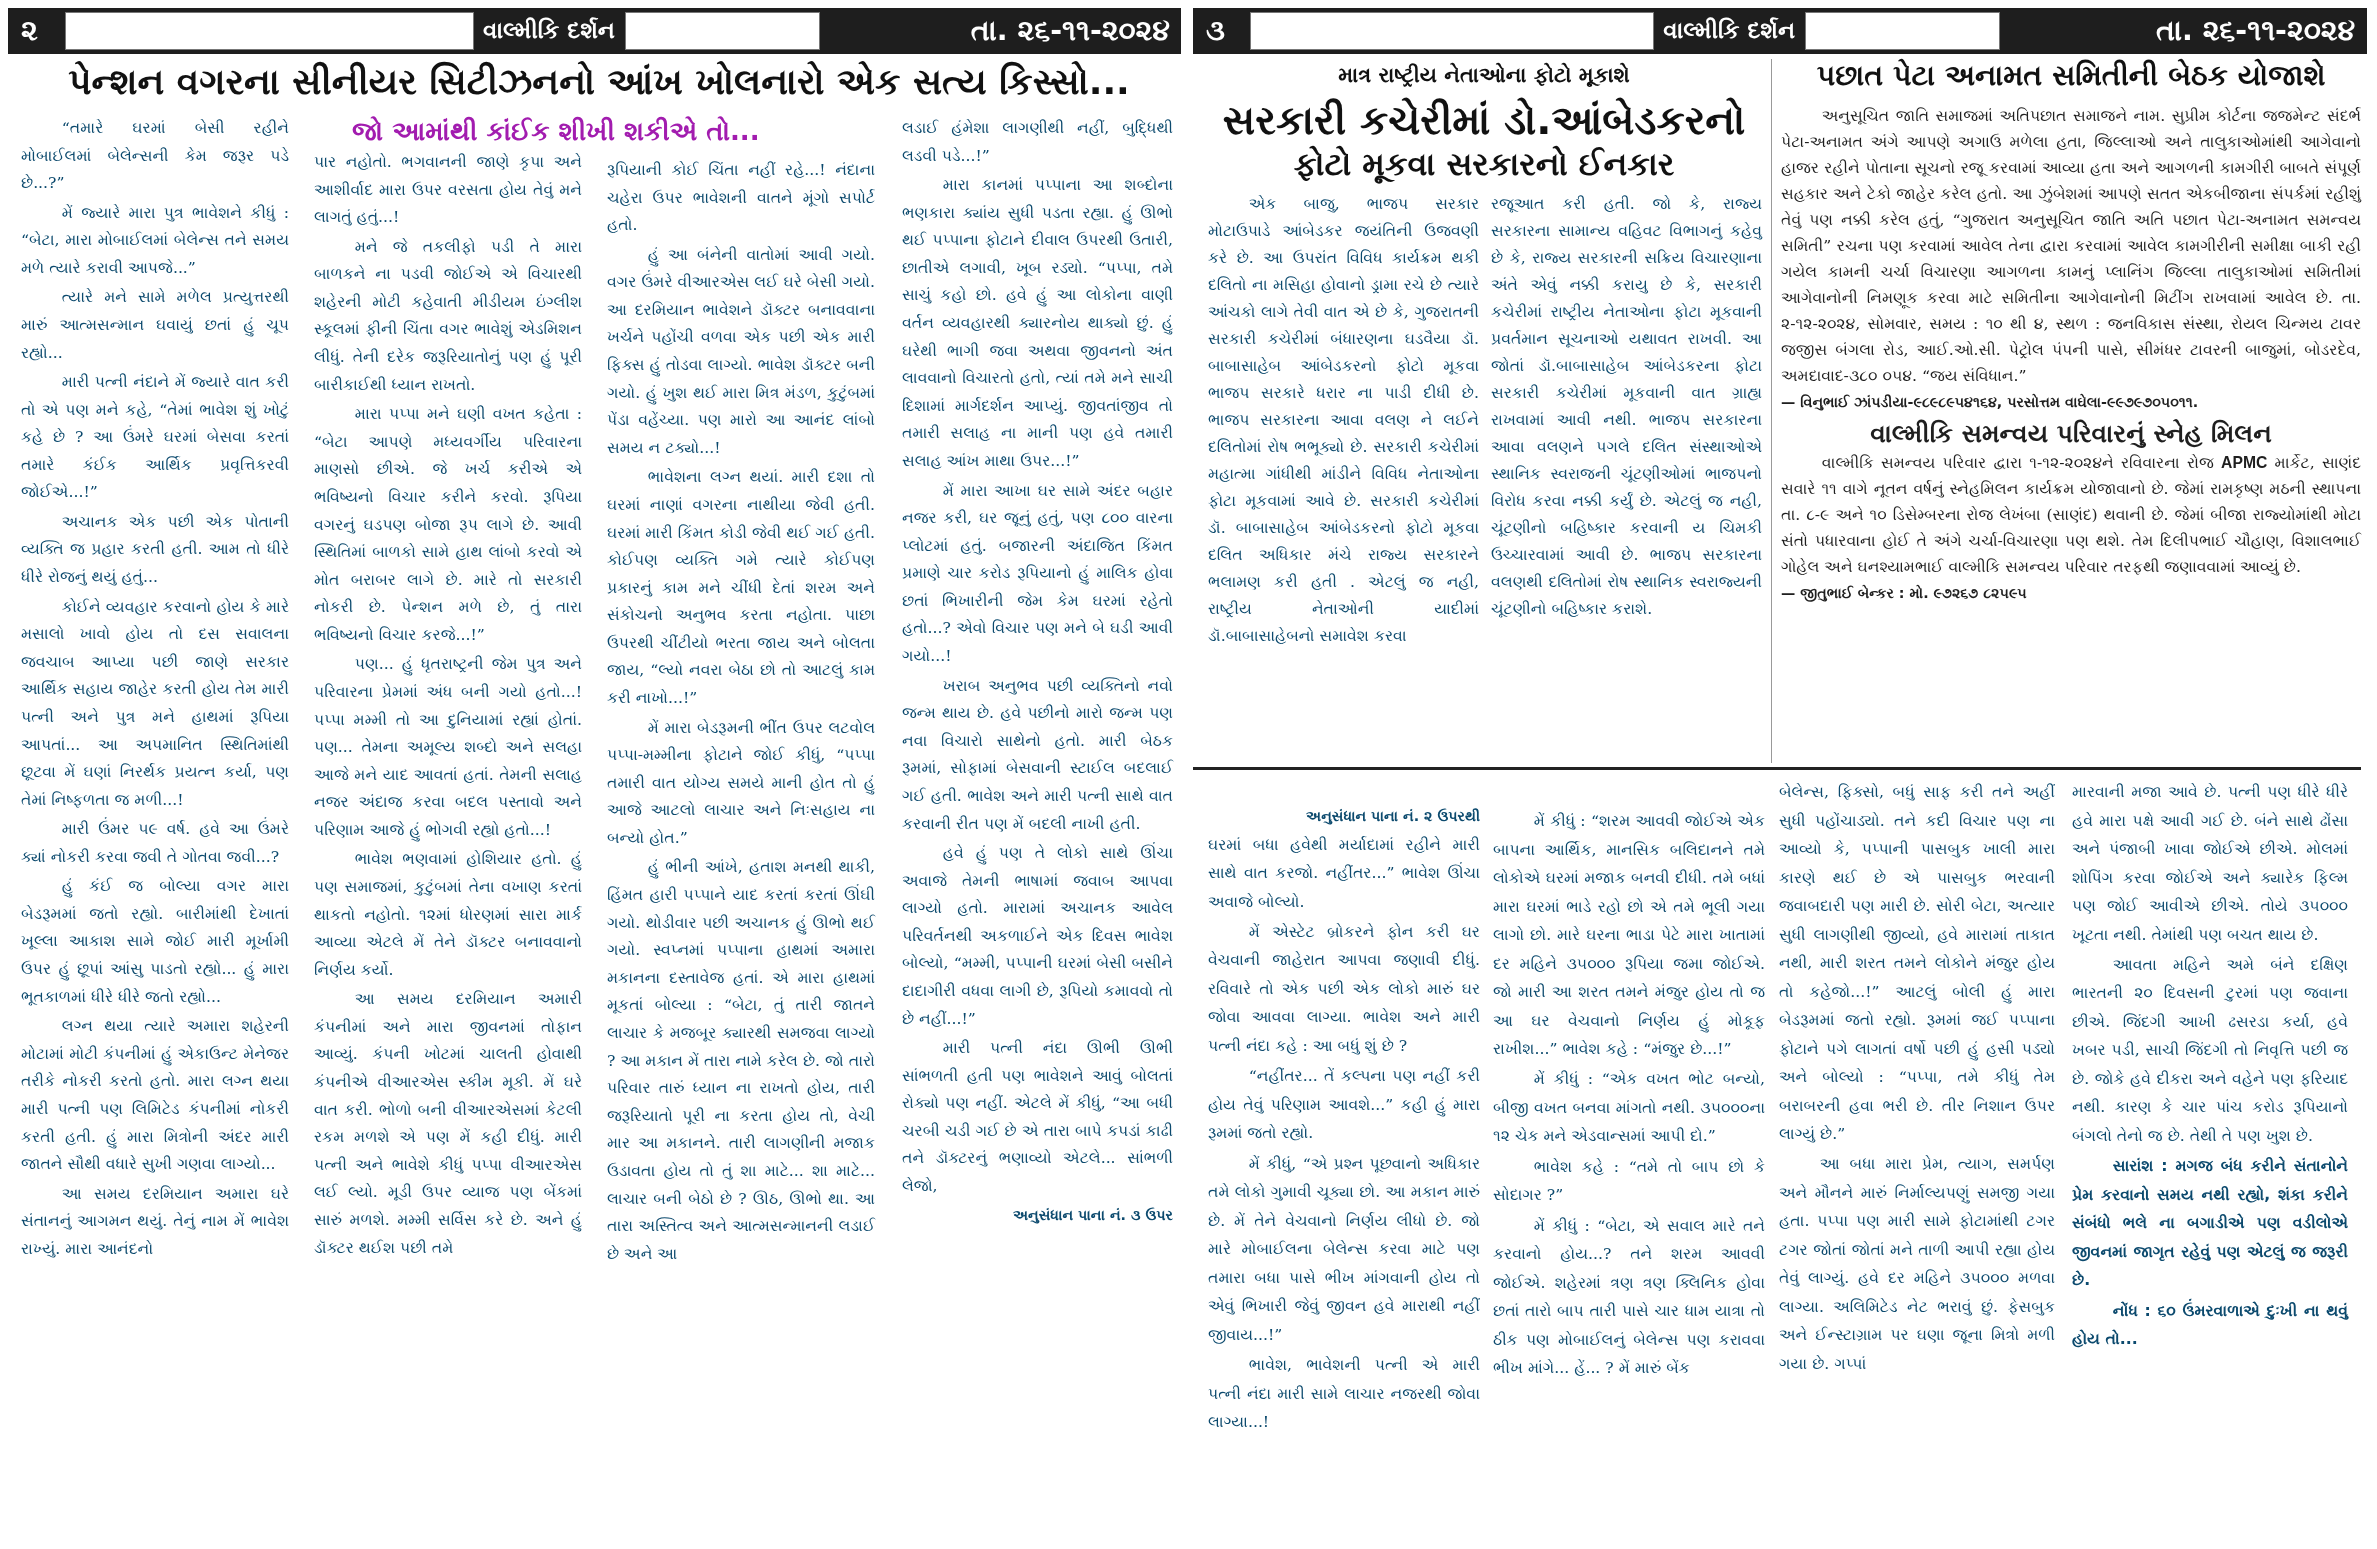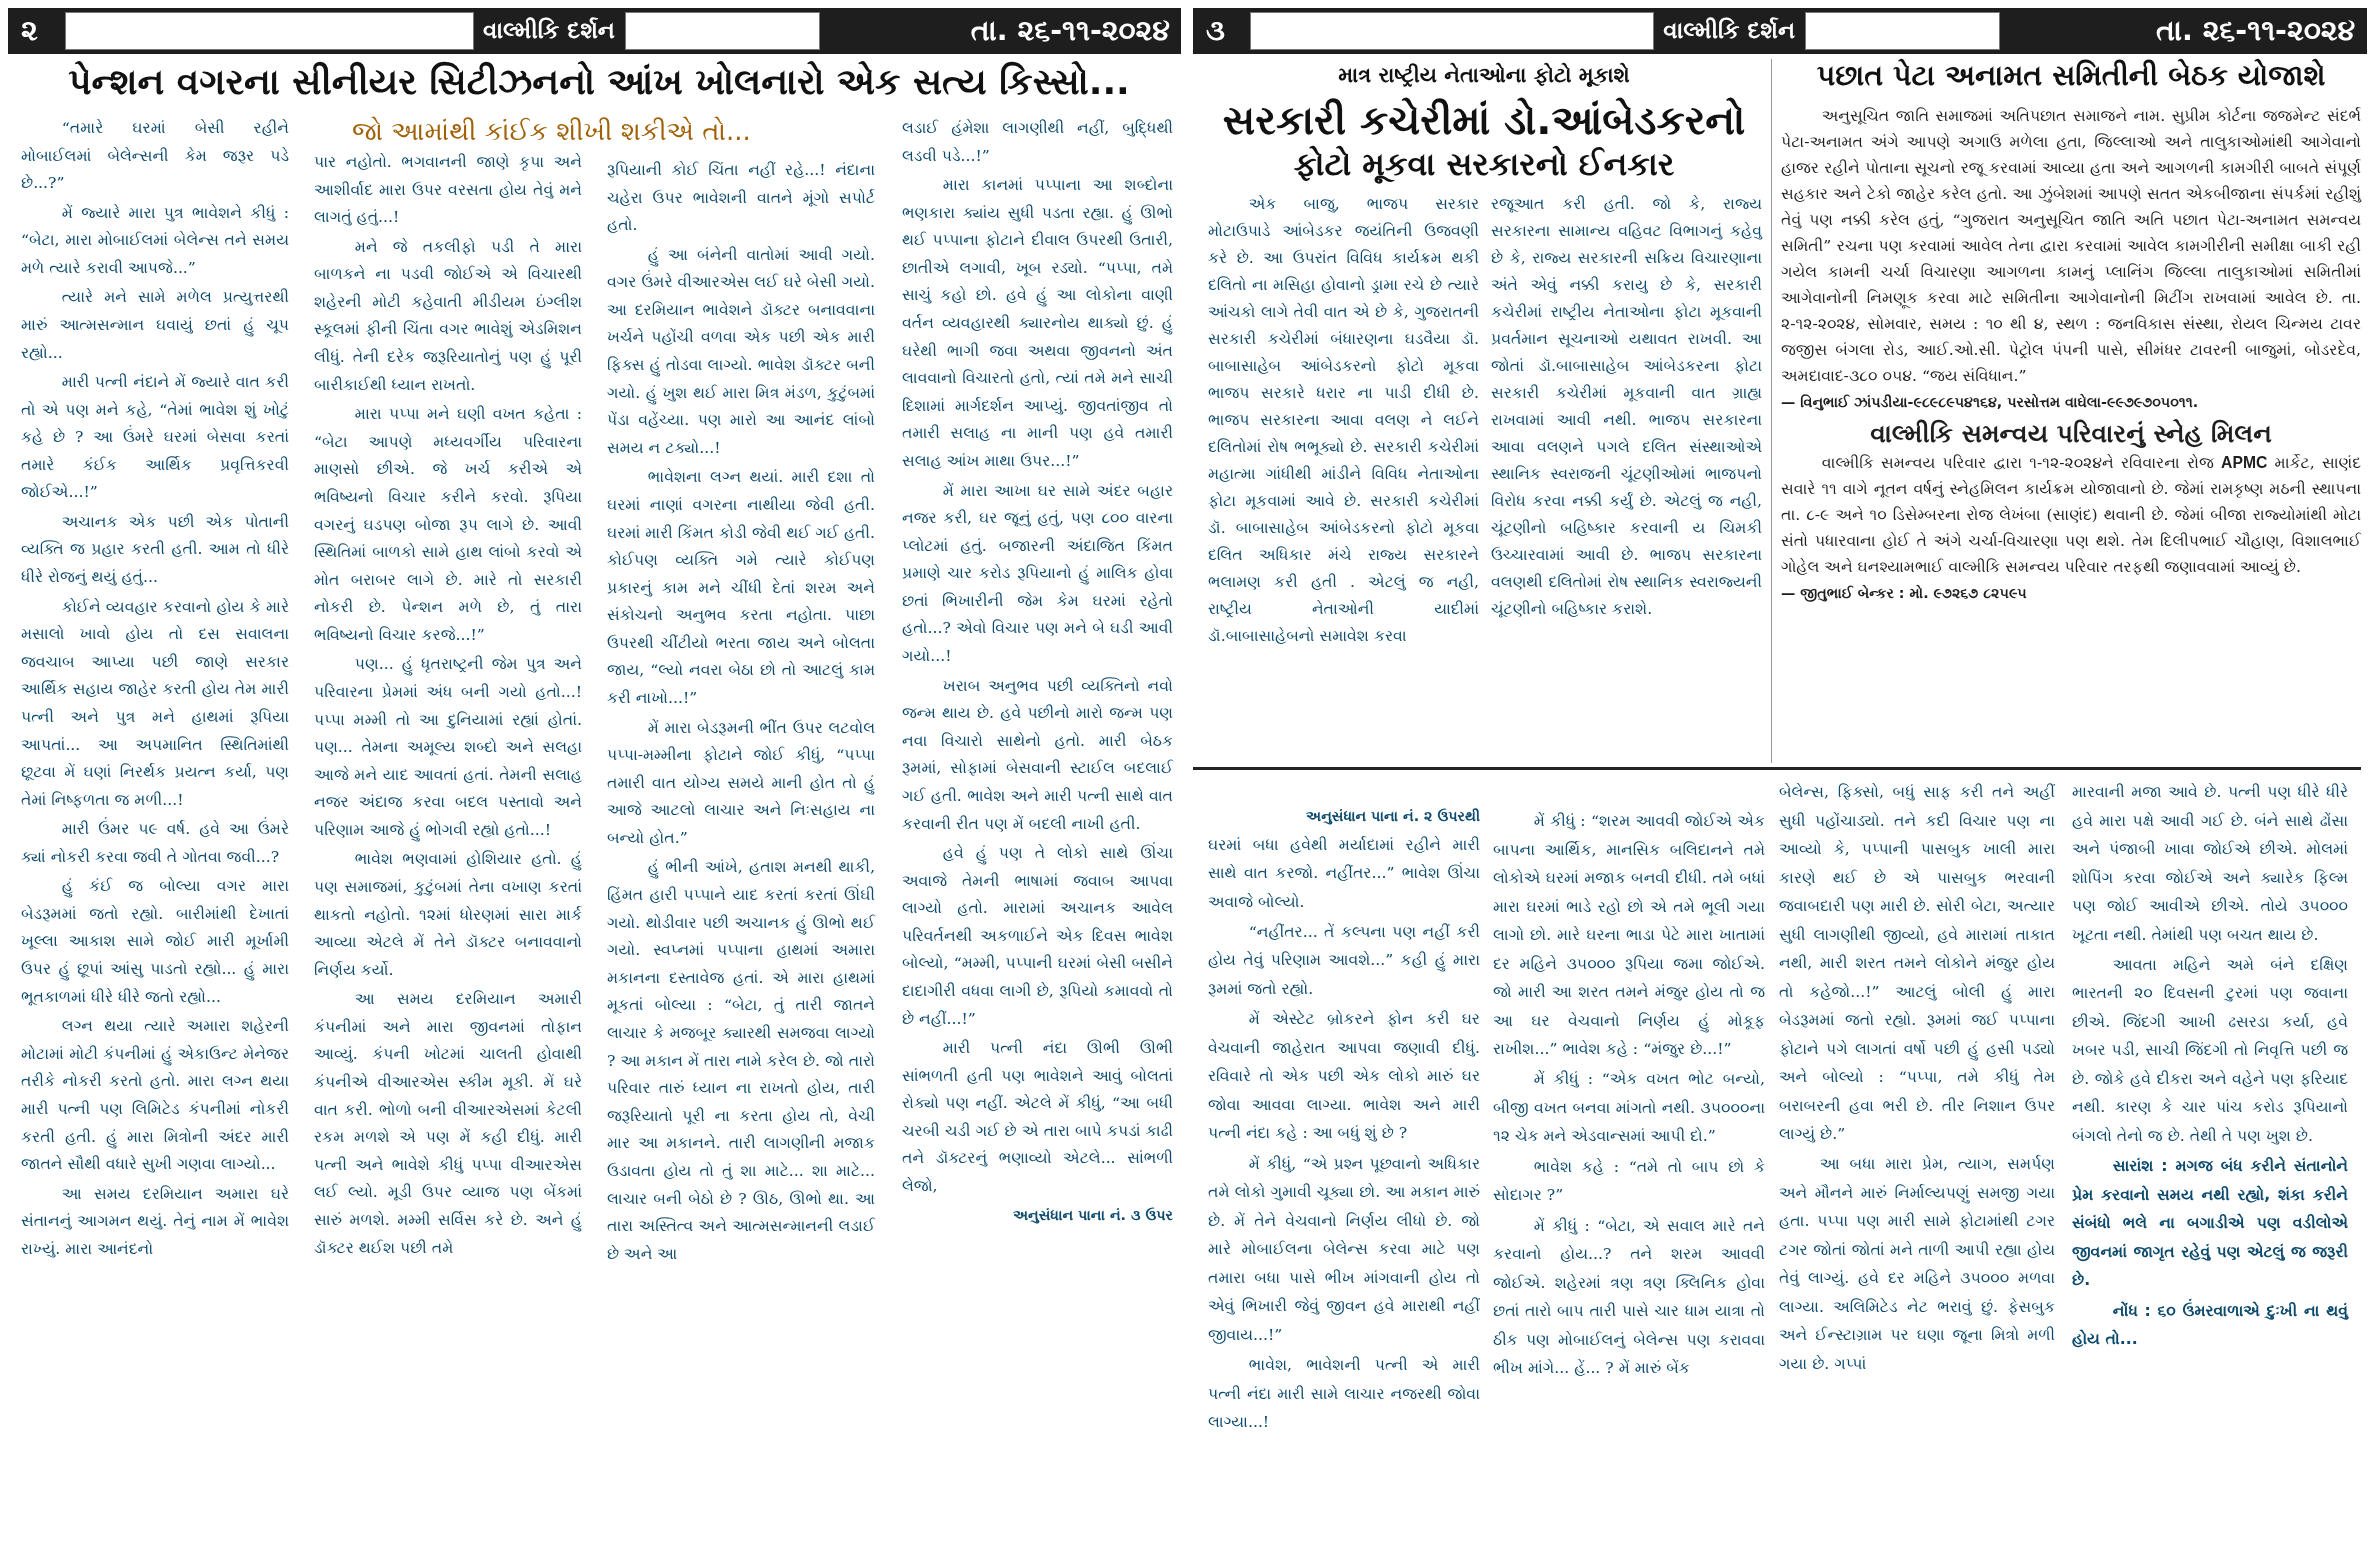--- a/index.html
+++ b/index.html
@@ -30,21 +30,21 @@
     white-space: nowrap; text-align: center; color: #111;
   }
 
   .col {
     position: absolute; font-family: "DejaVu Serif", serif; font-size: 15.7px;
     line-height: 27.6px; text-align: justify; color: #0c4a6e;
   }
   .col p { text-indent: 2.6em; margin-bottom: 1.9px; }
   .col p.noind { text-indent: 0; }
   .sub-head {
-    position: absolute; font-weight: normal; font-size: 26px; white-space: nowrap; color: #a16207;
+    position: absolute; font-weight: bold; font-size: 26px; white-space: nowrap; color: #a21caf;
   }
   .rule { position: absolute; height: 2.9px; background: #222; }
   .vrule { position: absolute; width: 1px; background: #999; }
   .cont-label { font-weight: bold; font-family: "DejaVu Sans", sans-serif; font-size: 14.3px; text-align: right; display:block; }
   .right-credit { font-weight: bold; font-family: "DejaVu Sans", sans-serif; font-size: 14.3px; text-align: left; display:block; }
   .wide-col { position: absolute; font-family: "DejaVu Serif", serif; font-size: 15.7px; line-height: 26px; text-align: justify; color:#1f1f1f; }
   .wide-col p { text-indent: 2.6em; }
   .box-title { font-weight: bold; font-family: "DejaVu Sans", sans-serif; font-size: 25px; text-align: center; margin: 5.7px 0 3.8px; }
   .summary { font-weight: bold; font-family: "DejaVu Sans", sans-serif; }
 </style>
@@ -134,22 +134,22 @@
     <div class="box-title">વાલ્મીકિ સમન્વય પરિવારનું સ્નેહ મિલન</div>
     <p><span>વાલ્મીકિ સમન્વય પરિવાર દ્વારા ૧-૧૨-૨૦૨૪ને રવિવારના રોજ</span> <b style="font-family:'Liberation Sans',sans-serif">APMC</b> <span>માર્કેટ, સાણંદ સવારે ૧૧ વાગે નૂતન વર્ષનું સ્નેહમિલન કાર્યક્રમ યોજાવાનો છે. જેમાં રામકૃષ્ણ મઠની સ્થાપના તા. ૮-૯ અને ૧૦ ડિસેમ્બરના રોજ લેખંબા (સાણંદ) થવાની છે. જેમાં બીજા રાજ્યોમાંથી મોટા સંતો પધારવાના હોઈ તે અંગે ચર્ચા-વિચારણા પણ થશે. તેમ દિલીપભાઈ ચૌહાણ, વિશાલભાઈ ગોહેલ અને ઘનશ્યામભાઈ વાલ્મીકિ સમન્વય પરિવાર તરફથી જણાવવામાં આવ્યું છે.</span></p>
     <span class="right-credit">— જીતુભાઈ બેન્કર : મો. ૯૭૨૬૭ ૮૨૫૯૫</span>
   </div>
 
   <div class="rule" style="left:3.8px; width:1168px; top:767px;"></div>
 
   <div class="col" style="left:19px; top:802px; width:272px; line-height:28.5px;">
     <span class="cont-label">અનુસંધાન પાના નં. ૨ ઉપરથી</span>
     <p class="noind">ઘરમાં બધા હવેથી મર્યાદામાં રહીને મારી સાથે વાત કરજો. નહીંતર...” ભાવેશ ઊંચા અવાજે બોલ્યો.</p>
+    <p>મેં એસ્ટેટ બ્રોકરને ફોન કરી ઘર વેચવાની જાહેરાત આપવા જણાવી દીધું. રવિવારે તો એક પછી એક લોકો મારું ઘર જોવા આવવા લાગ્યા. ભાવેશ અને મારી પત્ની નંદા કહે : આ બધું શું છે ?</p>
     <p>“નહીંતર... તેં કલ્પના પણ નહીં કરી હોય તેવું પરિણામ આવશે...” કહી હું મારા રૂમમાં જતો રહ્યો.</p>
-    <p>મેં એસ્ટેટ બ્રોકરને ફોન કરી ઘર વેચવાની જાહેરાત આપવા જણાવી દીધું. રવિવારે તો એક પછી એક લોકો મારું ઘર જોવા આવવા લાગ્યા. ભાવેશ અને મારી પત્ની નંદા કહે : આ બધું શું છે ?</p>
     <p>મેં કીધું, “એ પ્રશ્ન પૂછવાનો અધિકાર તમે લોકો ગુમાવી ચૂક્યા છો. આ મકાન મારું છે. મેં તેને વેચવાનો નિર્ણય લીધો છે. જો મારે મોબાઈલના બેલેન્સ કરવા માટે પણ તમારા બધા પાસે ભીખ માંગવાની હોય તો એવું ભિખારી જેવું જીવન હવે મારાથી નહીં જીવાય...!”</p>
     <p>ભાવેશ, ભાવેશની પત્ની એ મારી પત્ની નંદા મારી સામે લાચાર નજરથી જોવા લાગ્યા...!</p>
   </div>
   <div class="col" style="left:304px; top:807px; width:272px; line-height:28.5px;">
     <p>મેં કીધું : “શરમ આવવી જોઈએ એક બાપના આર્થિક, માનસિક બલિદાનને તમે લોકોએ ઘરમાં મજાક બનવી દીધી. તમે બધાં મારા ઘરમાં ભાડે રહો છો એ તમે ભૂલી ગયા લાગો છો. મારે ઘરના ભાડા પેટે મારા ખાતામાં દર મહિને ૩૫૦૦૦ રૂપિયા જમા જોઈએ. જો મારી આ શરત તમને મંજુર હોય તો જ આ ઘર વેચવાનો નિર્ણય હું મોકૂફ રાખીશ...” ભાવેશ કહે : “મંજુર છે...!”</p>
     <p>મેં કીધું : “એક વખત ભોટ બન્યો, બીજી વખત બનવા માંગતો નથી. ૩૫૦૦૦ના ૧૨ ચેક મને એડવાન્સમાં આપી દો.”</p>
     <p>ભાવેશ કહે : “તમે તો બાપ છો કે સોદાગર ?”</p>
     <p>મેં કીધું : “બેટા, એ સવાલ મારે તને કરવાનો હોય...? તને શરમ આવવી જોઈએ. શહેરમાં ત્રણ ત્રણ ક્લિનિક હોવા છતાં તારો બાપ તારી પાસે ચાર ધામ યાત્રા તો ઠીક પણ મોબાઈલનું બેલેન્સ પણ કરાવવા ભીખ માંગે... હેં... ? મેં મારું બેંક</p>
   </div>
   <div class="col" style="left:590px; top:778px; width:276px; line-height:28.5px;">

